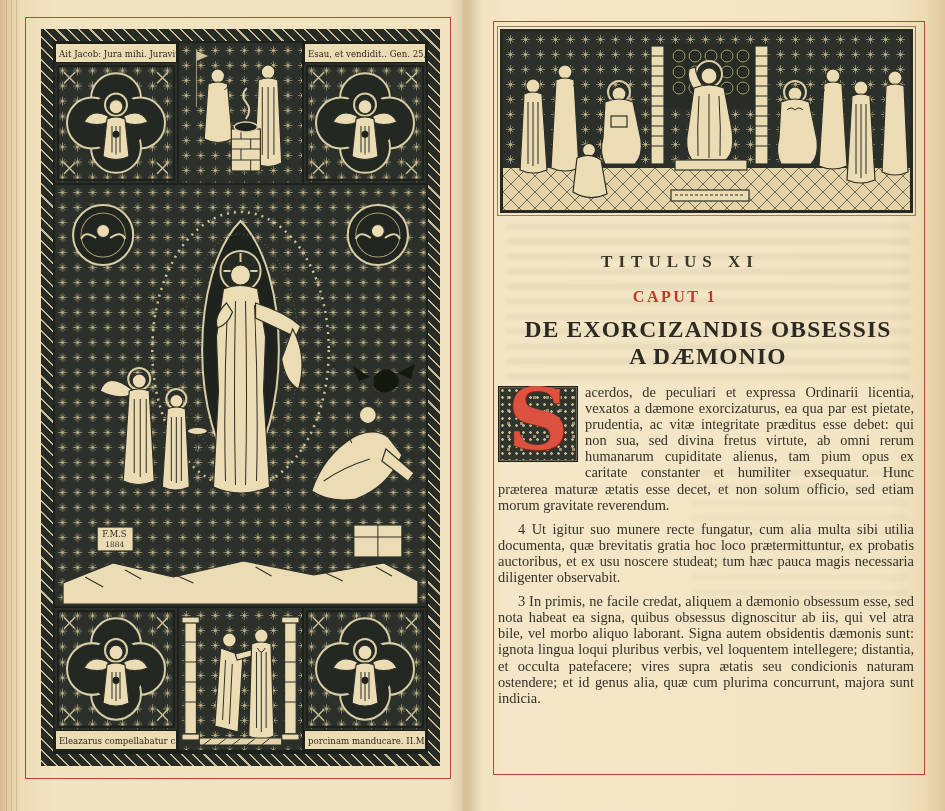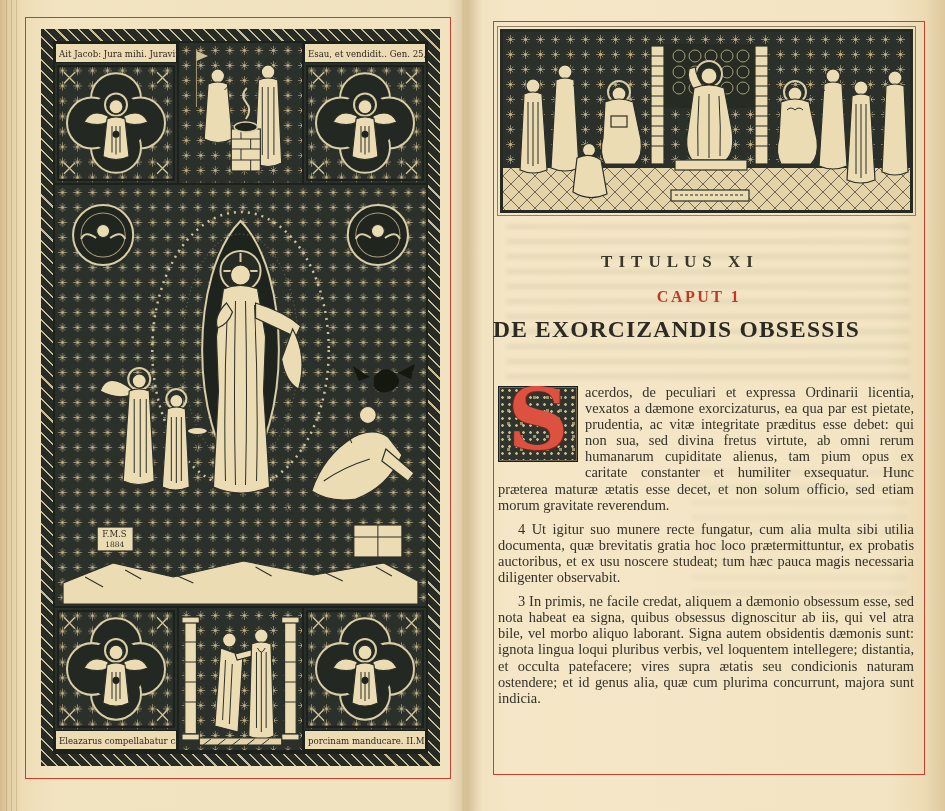--- a/index.html
+++ b/index.html
@@ -37,22 +37,22 @@
   #mid-cell svg{width:100%;height:100%;display:block;}
 
   
   #council{left:38px;top:29px;width:413px;height:184px;box-sizing:border-box;
     border:3px solid #262a23;outline:1px solid #8d8162;outline-offset:2px;background:#2b302a;}
   #council svg{width:100%;height:100%;display:block;}
 
   #titulus{left:31px;top:252px;width:374px;text-align:center;
     font-size:17px;letter-spacing:6px;font-weight:600;color:#3a362c;}
   #caput{left:31px;top:288px;width:364px;text-align:center;
-    font-size:16px;letter-spacing:2.5px;font-weight:700;color:#c23a26;padding-left:24px;}
-  #heading{left:31px;top:316px;width:430px;
+    font-size:16px;letter-spacing:2.5px;font-weight:700;color:#c23a26;}
+  #heading{left:31px;top:316px;width:430px;text-align:center;
     font-size:23.5px;line-height:27px;font-weight:700;letter-spacing:1.2px;color:#2d2a23;}
 
   #bodytext{left:36px;top:384px;width:416px;color:#33302a;
     font-size:14.4px;line-height:16.1px;text-align:justify;}
   #bodytext p{margin:0 0 8px 0;text-indent:20px;}
   #bodytext p.first{text-indent:0;}
 
   #dropcap{float:left;width:78px;height:74px;margin:2px 7px 14px 0;position:relative;
     background-color:#2f342d;
     background-image:radial-gradient(circle,#c7ba93 0 1px,rgba(0,0,0,0) 1.6px),
@@ -386,20 +386,21 @@
       <path d="M353 72 V142 M358 72 V146 M363 72 V142" class="ln"></path>
       <circle cx="392" cy="46" r="7" class="lt"></circle>
       <path d="M383 54 Q392 50 401 54 L405 140 Q392 146 379 140 Z" class="lt"></path>
     </svg>
   </div>
 
   <div id="titulus" class="abs">TITULUS XI</div>
   <div id="caput" class="abs">CAPUT 1</div>
   <div id="heading" class="abs">
     <div>DE EXORCIZANDIS OBSESSIS</div>
+    <div>A DÆMONIO</div>
   </div>
 
   <div id="bodytext" class="abs">
     <p class="first">
       <span id="dropcap">
           <span class="s">S</span>
         </span><span>acerdos, de peculiari et expressa Ordinarii licentia, vexatos a dæmone exorcizaturus, ea qua par est pietate, prudentia, ac vitæ integritate præditus esse debet: qui non sua, sed divina fretus virtute, ab omni rerum humanarum cupiditate alienus, tam pium opus ex caritate constanter et humiliter exsequatur. Hunc præterea maturæ ætatis esse decet, et non solum officio, sed etiam morum gravitate reverendum.</span>
     </p>
     <p>4 Ut igitur suo munere recte fungatur, cum alia multa sibi utilia documenta, quæ brevitatis gratia hoc loco prætermittuntur, ex probatis auctoribus, et ex usu noscere studeat; tum hæc pauca magis necessaria diligenter observabit.</p>
     <p>3 In primis, ne facile credat, aliquem a dæmonio obsessum esse, sed nota habeat ea signa, quibus obsessus dignoscitur ab iis, qui vel atra bile, vel morbo aliquo laborant. Signa autem obsidentis dæmonis sunt: ignota lingua loqui pluribus verbis, vel loquentem intellegere; distantia, et occulta patefacere; vires supra ætatis seu condicionis naturam ostendere; et id genus alia, quæ cum plurima concurrunt, majora sunt indicia.</p>

